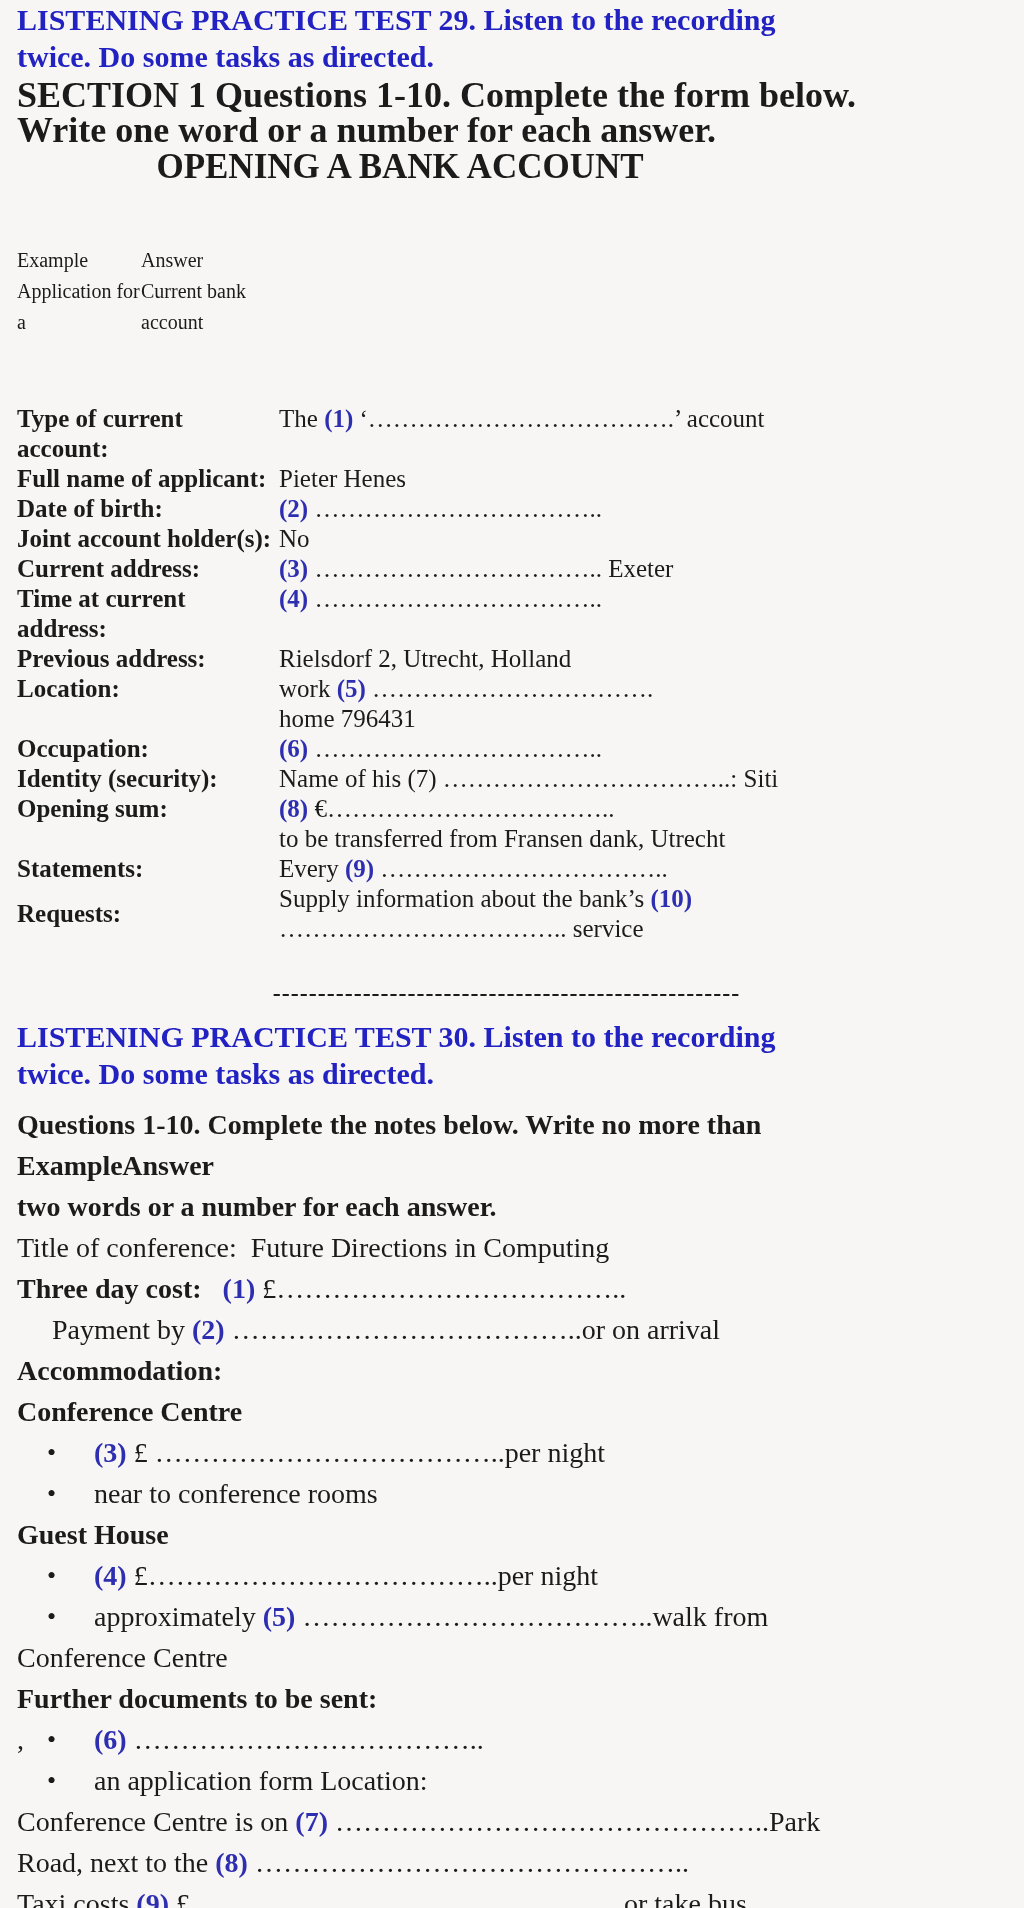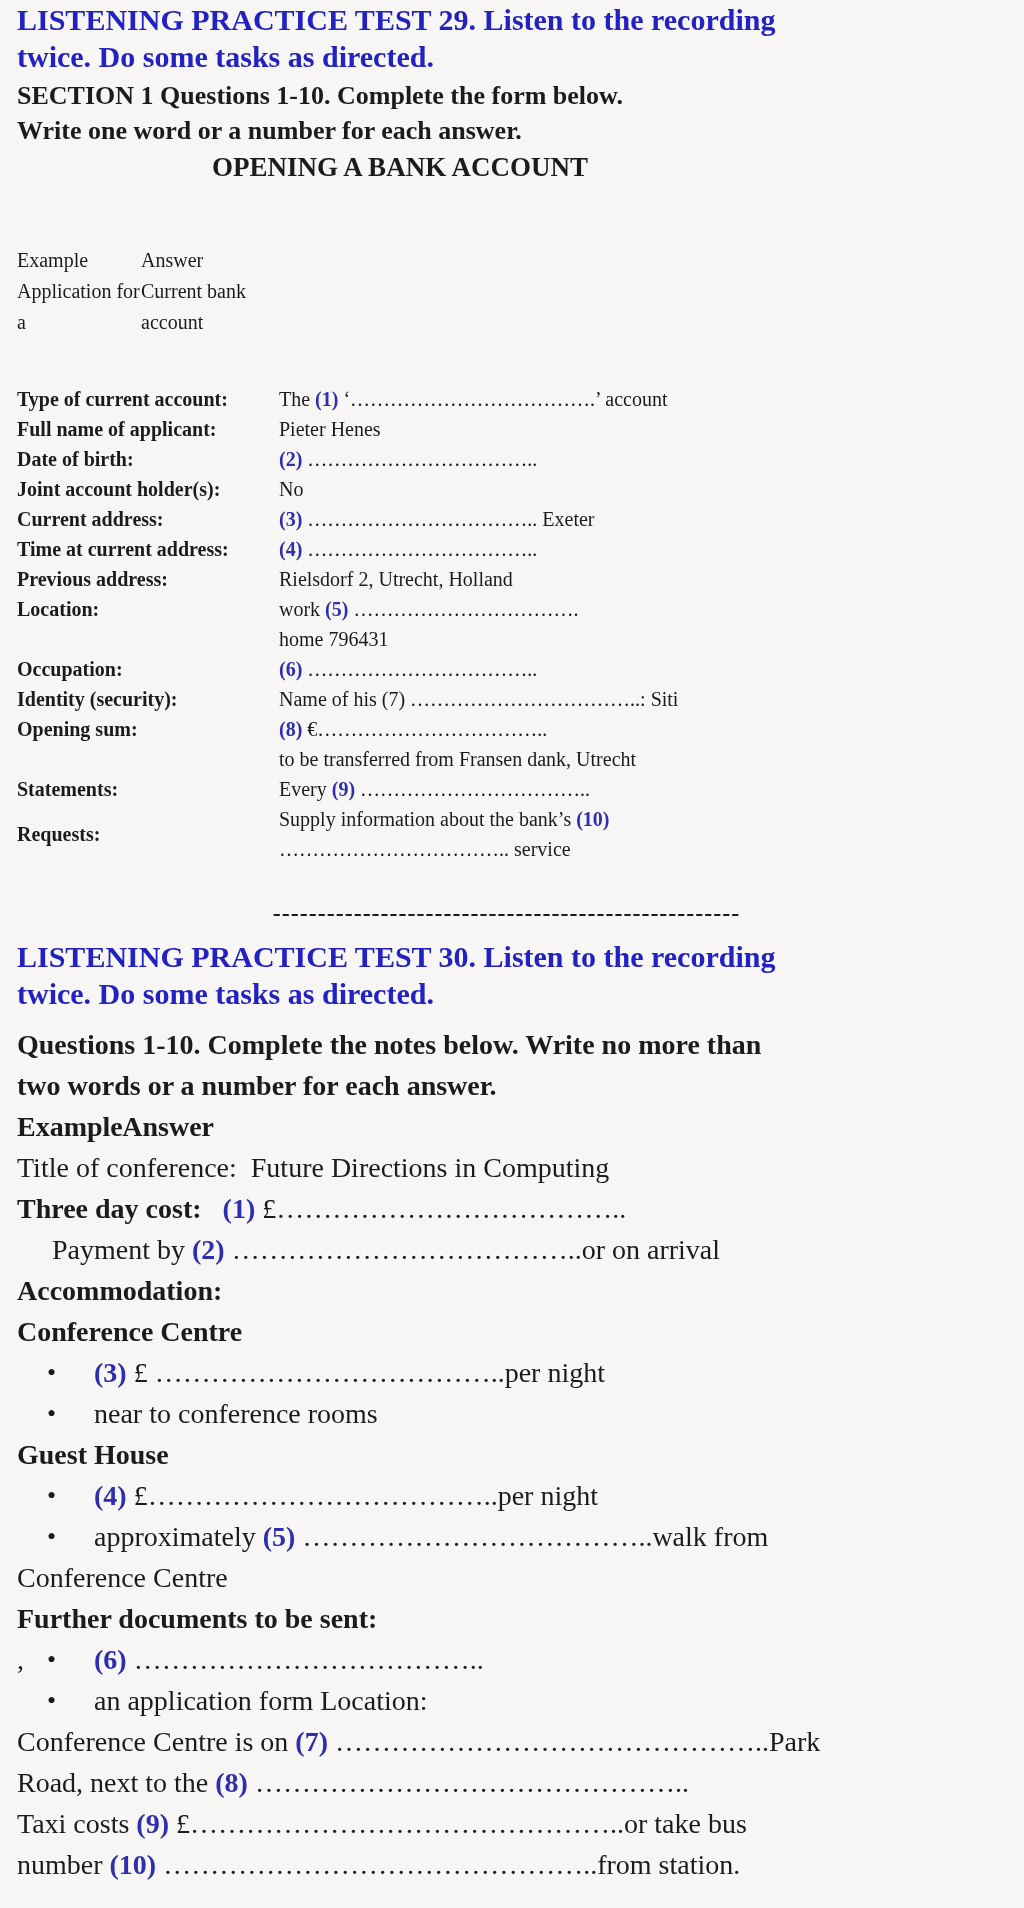--- a/index.html
+++ b/index.html
@@ -12,29 +12,29 @@
   body{
     width:1024px;height:1908px;overflow:hidden;
     background:var(--bg);color:var(--ink);
     font-family:"Liberation Serif","DejaVu Serif",serif;
   }
   .page{padding:1px 28px 0 17px;}
 
   
   .h-blue{color:var(--hblue);font-weight:bold;font-size:30px;line-height:37px;}
   .h-blue .hline{white-space:nowrap;}
-  .instr29{font-weight:bold;font-size:26px;line-height:35px;margin-top:3px;}
+  .instr29{font-weight:bold;font-size:36px;line-height:35px;margin-top:3px;}
   .instr29 .iline{white-space:nowrap;}
-  .bank-title{font-weight:bold;font-size:27px;line-height:32px;width:766px;text-align:center;margin-top:3px;}
+  .bank-title{font-weight:bold;font-size:35px;line-height:32px;width:766px;text-align:center;margin-top:3px;}
 
   .example{display:flex;margin-top:62px;font-size:20px;line-height:31px;}
   .ex-col-left{width:124px;white-space:nowrap;}
   .ex-col-right{white-space:nowrap;}
 
-  .bank-form{margin-top:46px;font-size:20px;line-height:30px;}
+  .bank-form{margin-top:66px;font-size:25px;line-height:30px;}
   .frow{display:flex;align-items:flex-start;}
   .frow.vcenter{align-items:center;}
   .flabel{width:262px;flex:0 0 262px;font-weight:bold;}
   .fvalue{flex:1;}
   .fline{white-space:pre-wrap;}
 
   
   .sep{margin-top:36px;text-align:center;font-weight:bold;font-size:24px;line-height:26px;letter-spacing:1px;white-space:nowrap;}
 
   
@@ -167,22 +167,22 @@
 
   <div class="sep">----------------------------------------------------</div>
 
   <div class="h-blue h-blue30">
     <div class="hline">LISTENING PRACTICE TEST 30. Listen to the recording</div>
     <div class="hline">twice. Do some tasks as directed.</div>
   </div>
 
   <div class="t30" id="t30-lines">
       <div class="t30line"><span class="seg-b">Questions 1-10. Complete the notes below. Write no more than</span></div>
+      <div class="t30line  tight"><span class="seg-b">Example Answer</span></div>
       <div class="t30line"><span class="seg-b">two words or a number for each answer.</span></div>
-      <div class="t30line  tight"><span class="seg-b">Example Answer</span></div>
       <div class="t30line"><span class="seg-p">Title of conference:  Future Directions in Computing</span></div>
       <div class="t30line"><span class="seg-b">Three day cost:</span><span class="seg-p">   </span><span class="seg-q">(1)</span><span class="seg-p"> £………………………………..</span></div>
       <div class="t30line ind1"><span class="seg-p">Payment by </span><span class="seg-q">(2)</span><span class="seg-p"> ………………………………..or on arrival</span></div>
       <div class="t30line"><span class="seg-b">Accommodation:</span></div>
       <div class="t30line"><span class="seg-b">Conference Centre</span></div>
       <div class="t30line bullet"><span class="bglyph">•</span><span class="seg-q">(3)</span><span class="seg-p"> £ ………………………………..per night</span></div>
       <div class="t30line bullet"><span class="bglyph">•</span><span class="seg-p">near to conference rooms</span></div>
       <div class="t30line"><span class="seg-b">Guest House</span></div>
       <div class="t30line bullet"><span class="bglyph">•</span><span class="seg-q">(4)</span><span class="seg-p"> £………………………………..per night</span></div>
       <div class="t30line bullet"><span class="bglyph">•</span><span class="seg-p">approximately </span><span class="seg-q">(5)</span><span class="seg-p"> ………………………………..walk from</span></div>

